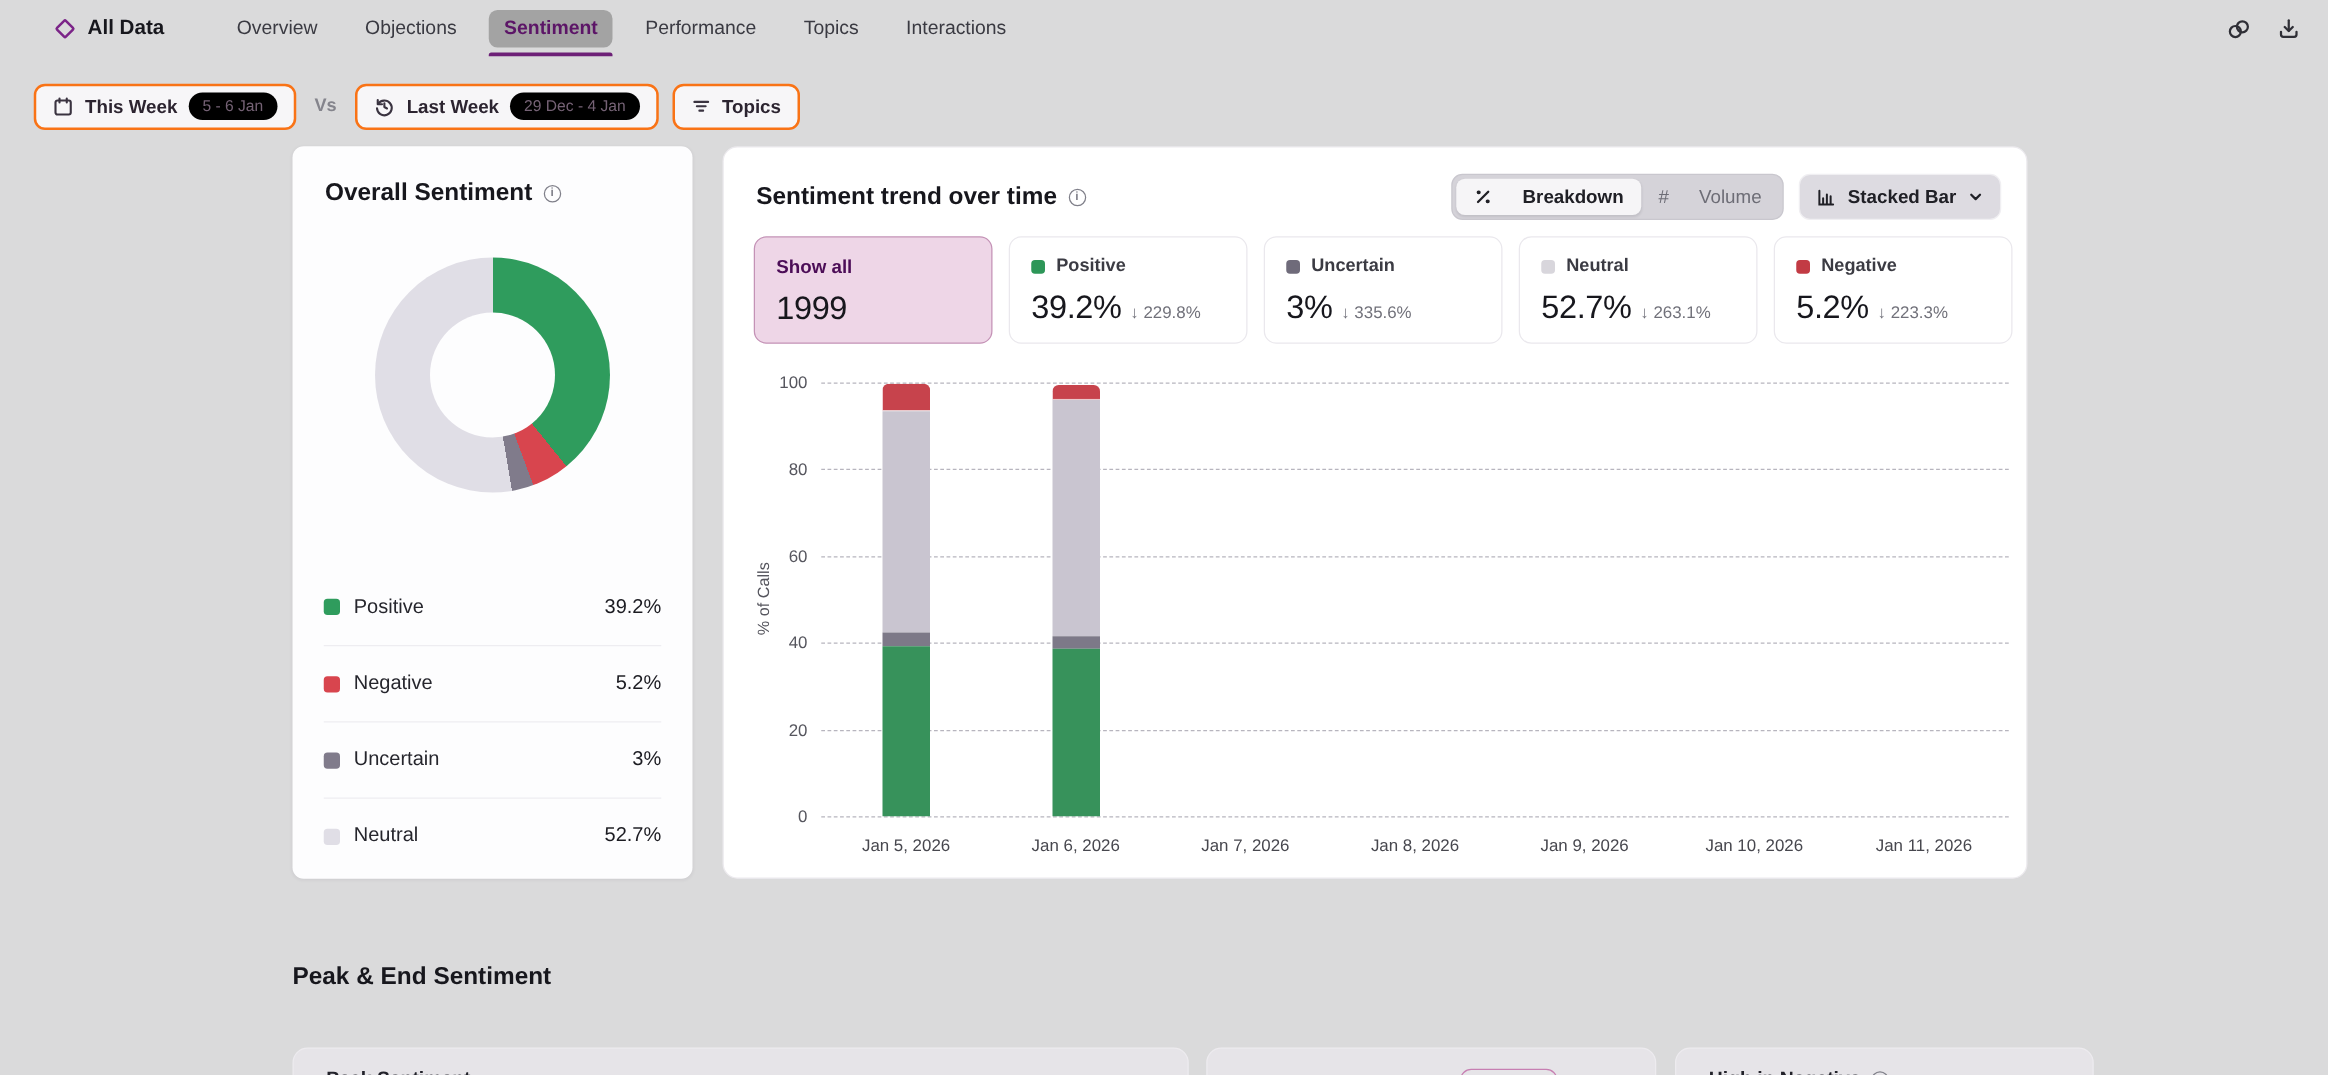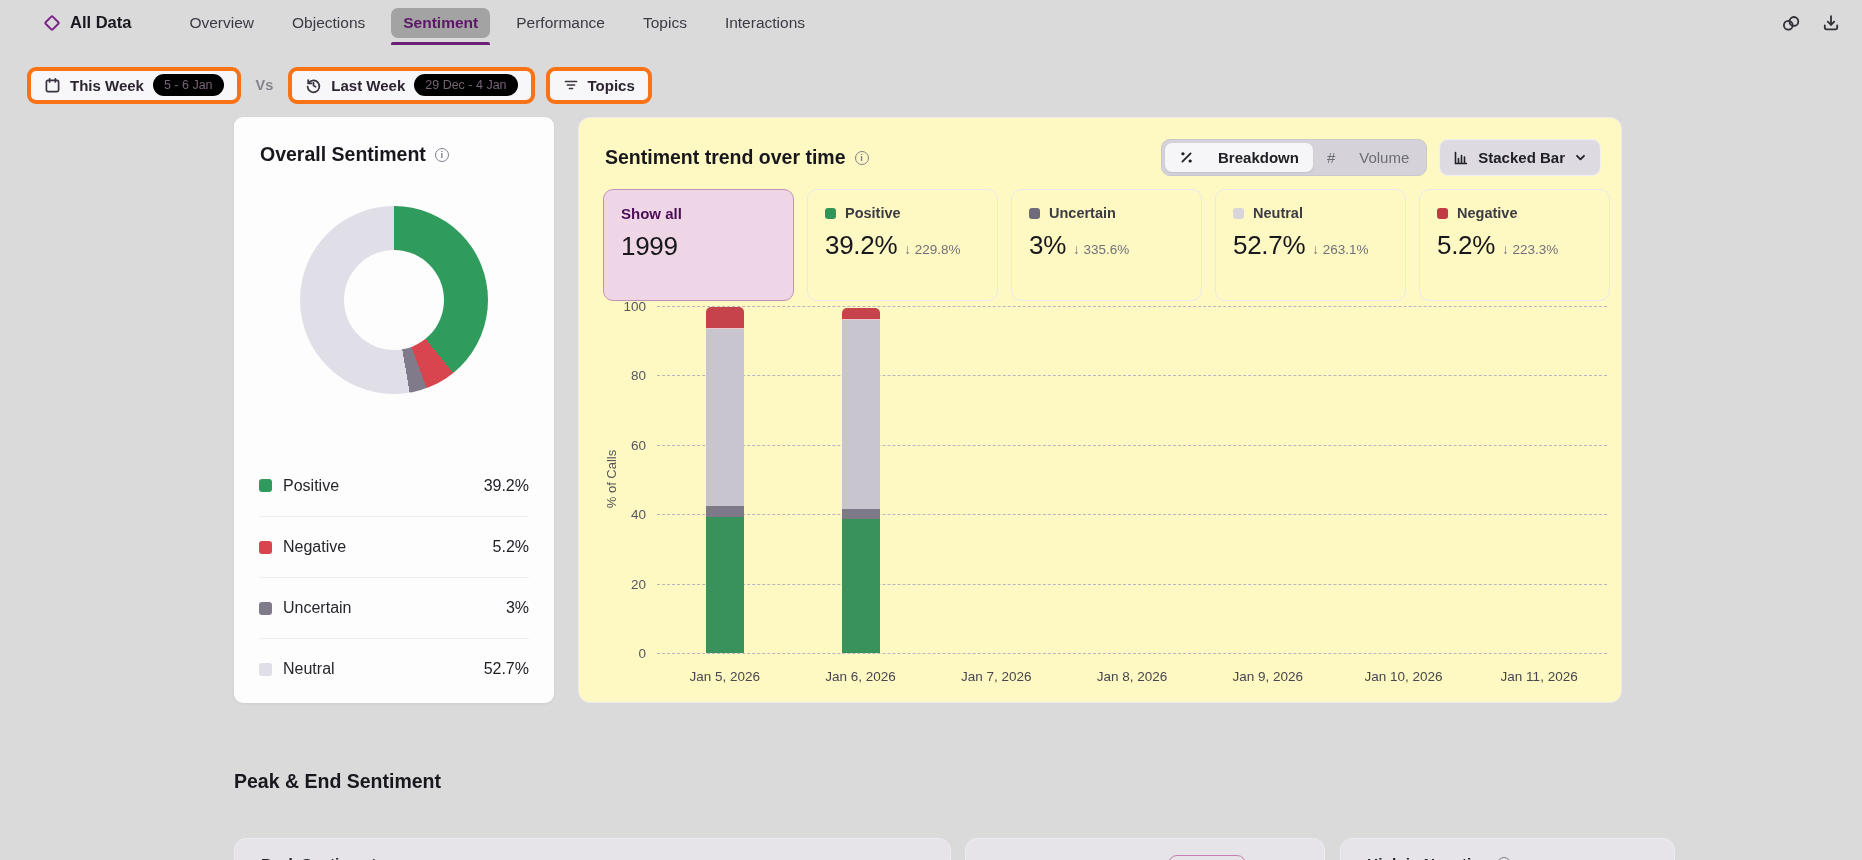--- a/index.html
+++ b/index.html
@@ -32,39 +32,39 @@
     content:""; position:absolute; left:-12px; right:-12px; bottom:0; height:3px;
     background:#6d2077; border-radius:2px 2px 0 0;
   }
   .nav-icons { margin-left:auto; display:flex; align-items:center; gap:18px; }
   .icon-btn { width:22px; height:22px; display:flex; align-items:center; justify-content:center; cursor:pointer; color:#2f2f36; }
 
   
   .filterbar { position:absolute; top:61px; left:27px; display:flex; align-items:center; gap:11px; }
   .fbtn {
     display:flex; align-items:center; gap:9px; height:37px; padding:0 13px;
-    background:#f7f6f8; border:4px solid #f97316; border-radius:9px;
+    background:#f7f6f8; border:2px solid #f97316; border-radius:9px;
     font-family:inherit; font-size:15px; font-weight:700; color:#2c2430; cursor:pointer;
   }
   .fbtn .ficon { color:#3a3340; }
   .range-pill {
     background:#000000; color:#756275; font-size:12.5px; font-weight:500;
     padding:4px 11px; border-radius:999px; white-space:nowrap;
   }
   .vs { font-size:14.5px; font-weight:700; color:#84848c; margin:16px 4px; }
 
   
   .card { position:absolute; border-radius:9px; }
   .overall-card {
     left:234px; top:117px; width:320px; height:586px;
     background:#fdfdfe; box-shadow:0 1px 3px rgba(40,35,50,.07);
   }
   .trend-card {
     left:578px; top:117px; width:1044px; height:586px;
-    background:#fef9c3; border:1px solid #eceaee; border-radius:12px;
+    background:#ffffff; border:1px solid #eceaee; border-radius:12px;
   }
   .card-title { display:flex; align-items:center; gap:9px; font-size:19.5px; font-weight:700; color:#17171d; }
   .info {
     width:14px; height:14px; border:1.4px solid #80808a; border-radius:50%;
     display:inline-flex; align-items:center; justify-content:center;
     font-size:9.5px; font-weight:700; color:#80808a; font-style:normal; flex:none;
   }
 
   
   .overall-head { padding:26px 26px 0; }
@@ -90,21 +90,21 @@
   .seg-btn.active { background:#f6f5f7; color:#202026; font-weight:700; box-shadow:0 1px 2px rgba(30,25,40,.10); }
   .dropdown-btn {
     display:flex; align-items:center; gap:9px; height:37px; padding:0 13px;
     background:#dddbe1; border:1.5px solid #f0eff2; border-radius:9px;
     font-size:15px; font-weight:600; color:#202026; cursor:pointer; white-space:nowrap;
   }
 
   
   .stat-row { position:absolute; left:24px; top:71px; display:flex; gap:13px; }
   .stat-card {
-    width:191px; height:112px; border:1px solid #eae8ed; border-radius:10px;
+    width:191px; height:86px; border:1px solid #eae8ed; border-radius:10px;
     padding:15px 17px; cursor:pointer; background:transparent;
   }
   .stat-card.active { background:#eed6e7; border:1.5px solid #c492b6; }
   .stat-label { display:flex; align-items:center; gap:9px; font-size:14.5px; font-weight:700; color:#3b3b43; }
   .stat-card.active .stat-label { color:#4c0d57; font-size:15px; }
   .stat-swatch { width:11px; height:11px; border-radius:3px; flex:none; }
   .stat-value-row { margin-top:9px; display:flex; align-items:baseline; gap:7px; }
   .stat-value { font-size:26px; font-weight:500; color:#17171d; letter-spacing:-.3px; }
   .stat-delta { font-size:13.5px; color:#71717a; }
 

